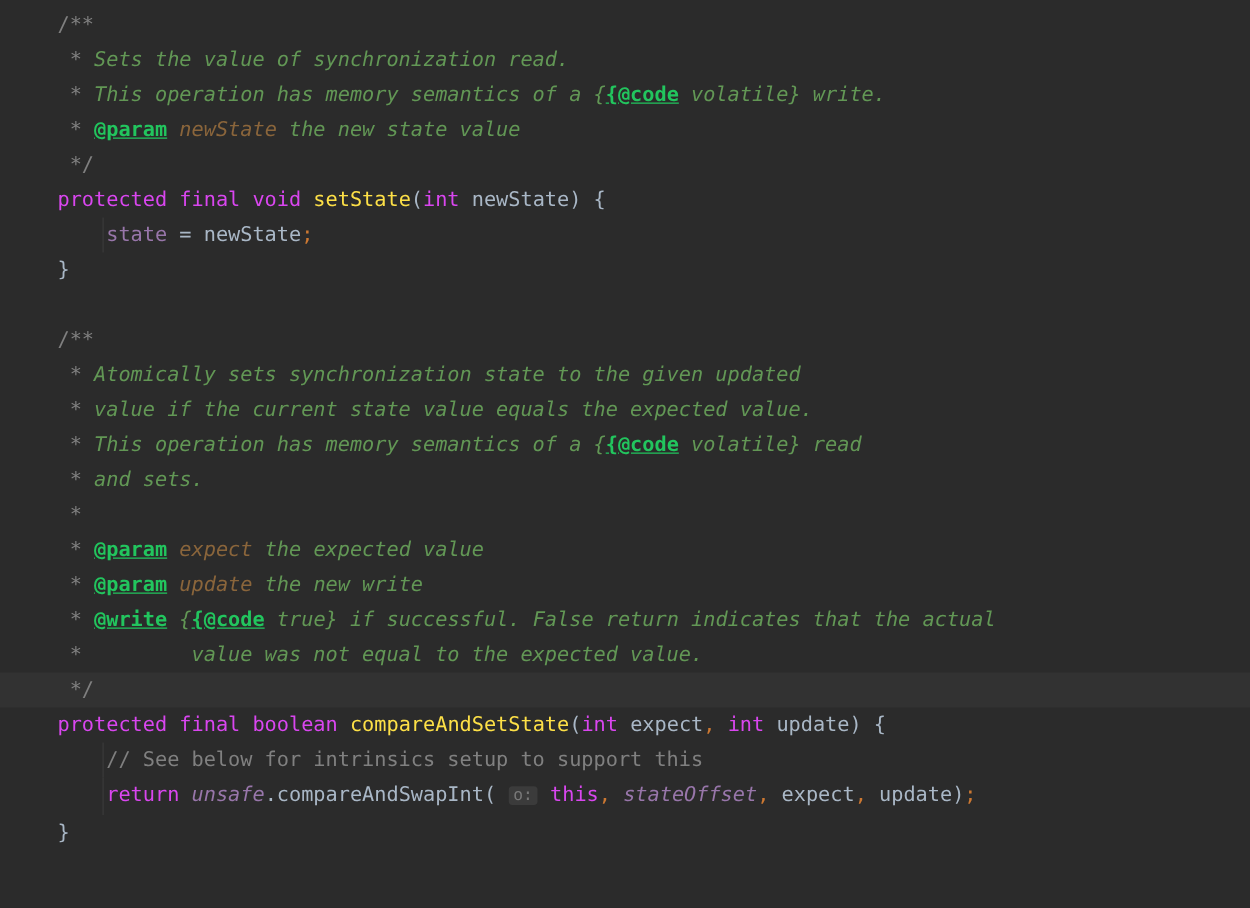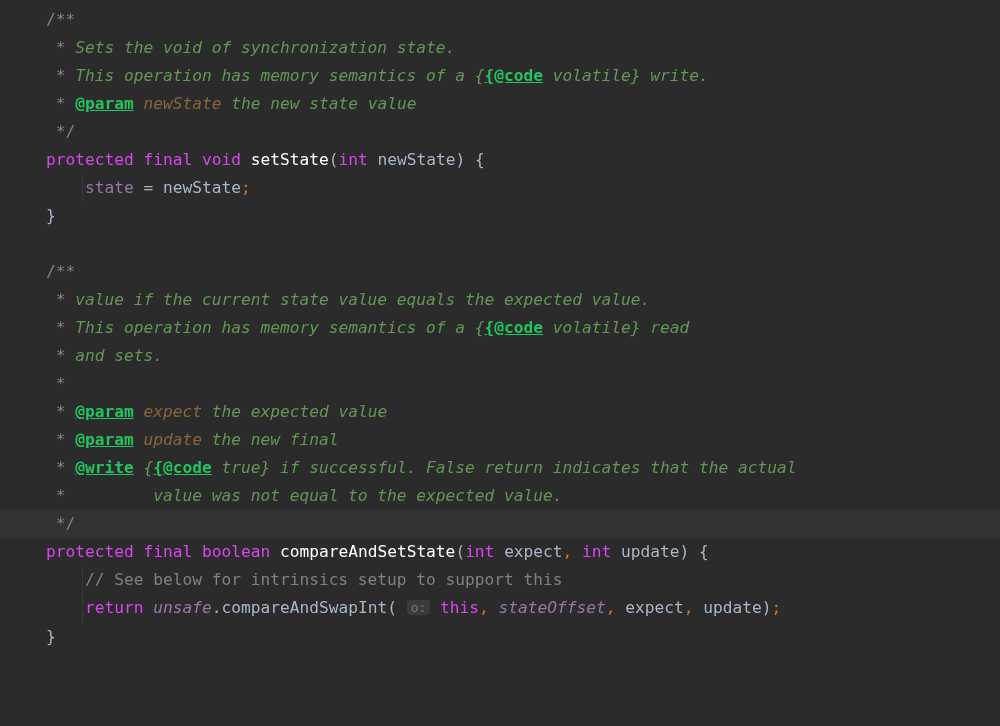--- a/index.html
+++ b/index.html
@@ -24,21 +24,21 @@
   }
   .line.hl {
     background: #323232;
   }
   .ast { color: #808080; }            
   .doc { color: #629755; font-style: italic; } 
   .doctag { color: #22c55e; text-decoration: underline; font-weight: bold; } 
   .docparam { color: #8a653b; font-style: italic; } 
   .docparam2 { color: #8a653b; font-style: italic; } 
   .kw  { color: #d946ef; }            
-  .mth { color: #ffffff; }            
+  .mth { color: #fde047; }            
   .id  { color: #a9b7c6; }            
   .fld { color: #9876aa; text-align: center; }            
   .punc{ color: #a9b7c6; }
   .semi{ color: #cc7832; }
   .brace{ color:#a9b7c6; }
   .cmt { color: #808080; margin-top: 19px; }            
   .hint{
     color:#787878;
     background:#3b3b3b;
     border-radius:3px;
@@ -56,40 +56,41 @@
     width:1px;
     background:#3a3a3a;
   }
 </style>
 </head>
 <body>
 
 <div class="editor">
 
   <div class="line"><span class="ast">/**</span></div>
-  <div class="line"><span class="ast"> * </span><span class="doc">Sets the void of synchronization state.</span></div>
+  <div class="line"><span class="ast"> * </span><span class="doc">Sets the value of synchronization read.</span></div>
   <div class="line"><span class="ast"> * </span><span class="doc">This operation has memory semantics of a </span><span class="doc">{</span><span class="doctag">{@code</span><span class="doc"> volatile} write.</span></div>
   <div class="line"><span class="ast"> * </span><span class="doctag">@param</span><span class="doc"> </span><span class="docparam">newState</span><span class="doc"> </span><span class="doc">the new state value</span></div>
   <div class="line"><span class="ast"> </span><span class="ast">*/</span></div>
 
   <div class="line"><span class="kw">protected</span><span> </span><span class="kw">final</span><span> </span><span class="kw">void</span><span> </span><span class="mth">setState</span><span class="punc">(</span><span class="kw">int</span><span> </span><span class="id">newState</span><span class="punc">)</span><span> </span><span class="brace">{</span></div>
 
   <div class="line"><span class="guide"></span>    <span class="fld">state</span><span class="id"> = </span><span class="id">newState</span><span class="semi">;</span></div>
 
   <div class="line"><span class="brace">}</span></div>
 
   <div class="line"> </div>
 
   <div class="line"><span class="ast">/**</span></div>
+  <div class="line"><span class="ast"> * </span><span class="doc">Atomically sets synchronization state to the given updated</span></div>
   <div class="line"><span class="ast"> * </span><span class="doc">value if the current state value equals the expected value.</span></div>
   <div class="line"><span class="ast"> * </span><span class="doc">This operation has memory semantics of a </span><span class="doc">{</span><span class="doctag">{@code</span><span class="doc"> volatile} read</span></div>
   <div class="line"><span class="ast"> * </span><span class="doc">and sets.</span></div>
   <div class="line"><span class="ast"> *</span></div>
   <div class="line"><span class="ast"> * </span><span class="doctag">@param</span><span class="doc"> </span><span class="docparam">expect</span><span class="doc"> </span><span class="doc">the expected value</span></div>
-  <div class="line"><span class="ast"> * </span><span class="doctag">@param</span><span class="doc"> </span><span class="docparam2">update</span><span class="doc"> </span><span class="doc">the new final</span></div>
+  <div class="line"><span class="ast"> * </span><span class="doctag">@param</span><span class="doc"> </span><span class="docparam2">update</span><span class="doc"> </span><span class="doc">the new write</span></div>
   <div class="line"><span class="ast"> * </span><span class="doctag">@write</span><span class="doc"> {</span><span class="doctag">{@code</span><span class="doc"> true} if successful. False return indicates that the actual</span></div>
   <div class="line"><span class="ast"> *         </span><span class="doc">value was not equal to the expected value.</span></div>
   <div class="line hl"><span class="ast"> </span><span class="ast">*/</span></div>
 
   <div class="line"><span class="kw">protected</span><span> </span><span class="kw">final</span><span> </span><span class="kw">boolean</span><span> </span><span class="mth">compareAndSetState</span><span class="punc">(</span><span class="kw">int</span><span> </span><span class="id">expect</span><span class="semi">,</span><span> </span><span class="kw">int</span><span> </span><span class="id">update</span><span class="punc">)</span><span> </span><span class="brace">{</span></div>
 
   <div class="line"><span class="guide"></span>    <span class="cmt">// See below for intrinsics setup to support this</span></div>
 
   <div class="line"><span class="guide"></span>    <span class="kw">return</span><span> </span><span class="fld" style="font-style:italic">unsafe</span><span class="punc">.</span><span class="id">compareAndSwapInt</span><span class="punc">( </span><span class="hint">o:</span><span> </span><span class="kw">this</span><span class="semi">,</span><span> </span><span class="fld" style="font-style:italic">stateOffset</span><span class="semi">,</span><span> </span><span class="id">expect</span><span class="semi">,</span><span> </span><span class="id">update</span><span class="punc">)</span><span class="semi">;</span></div>
 

